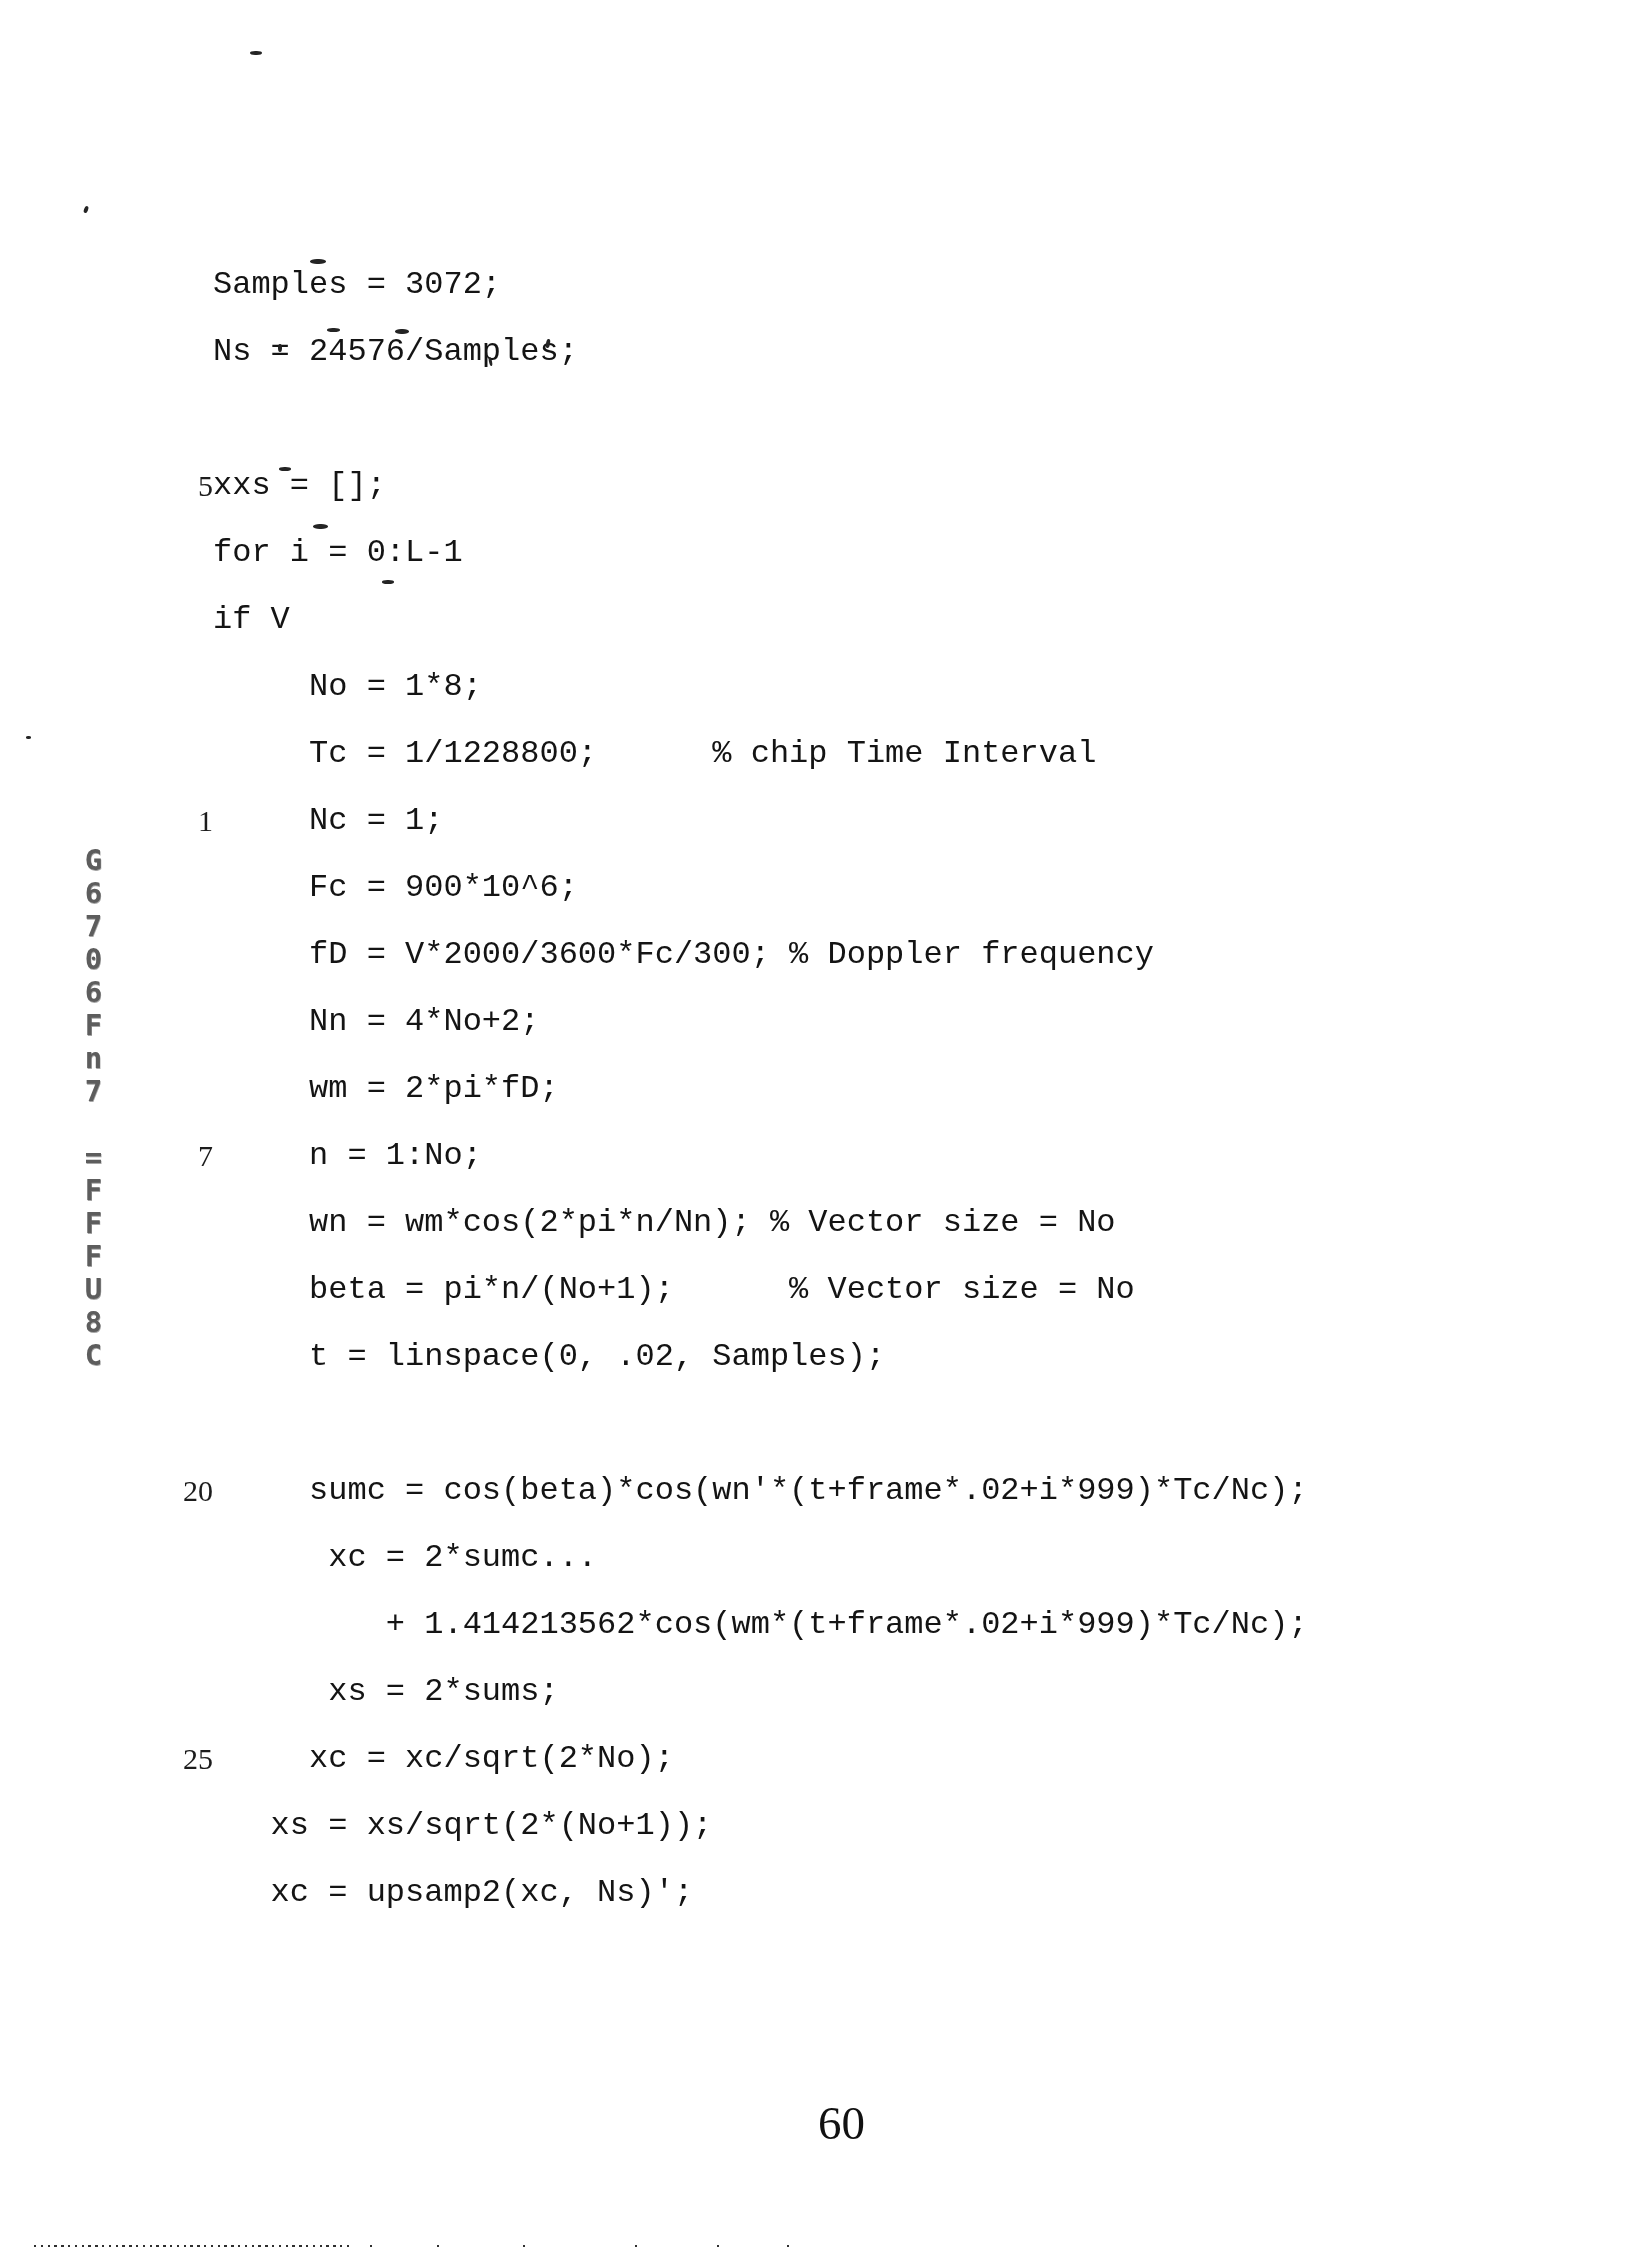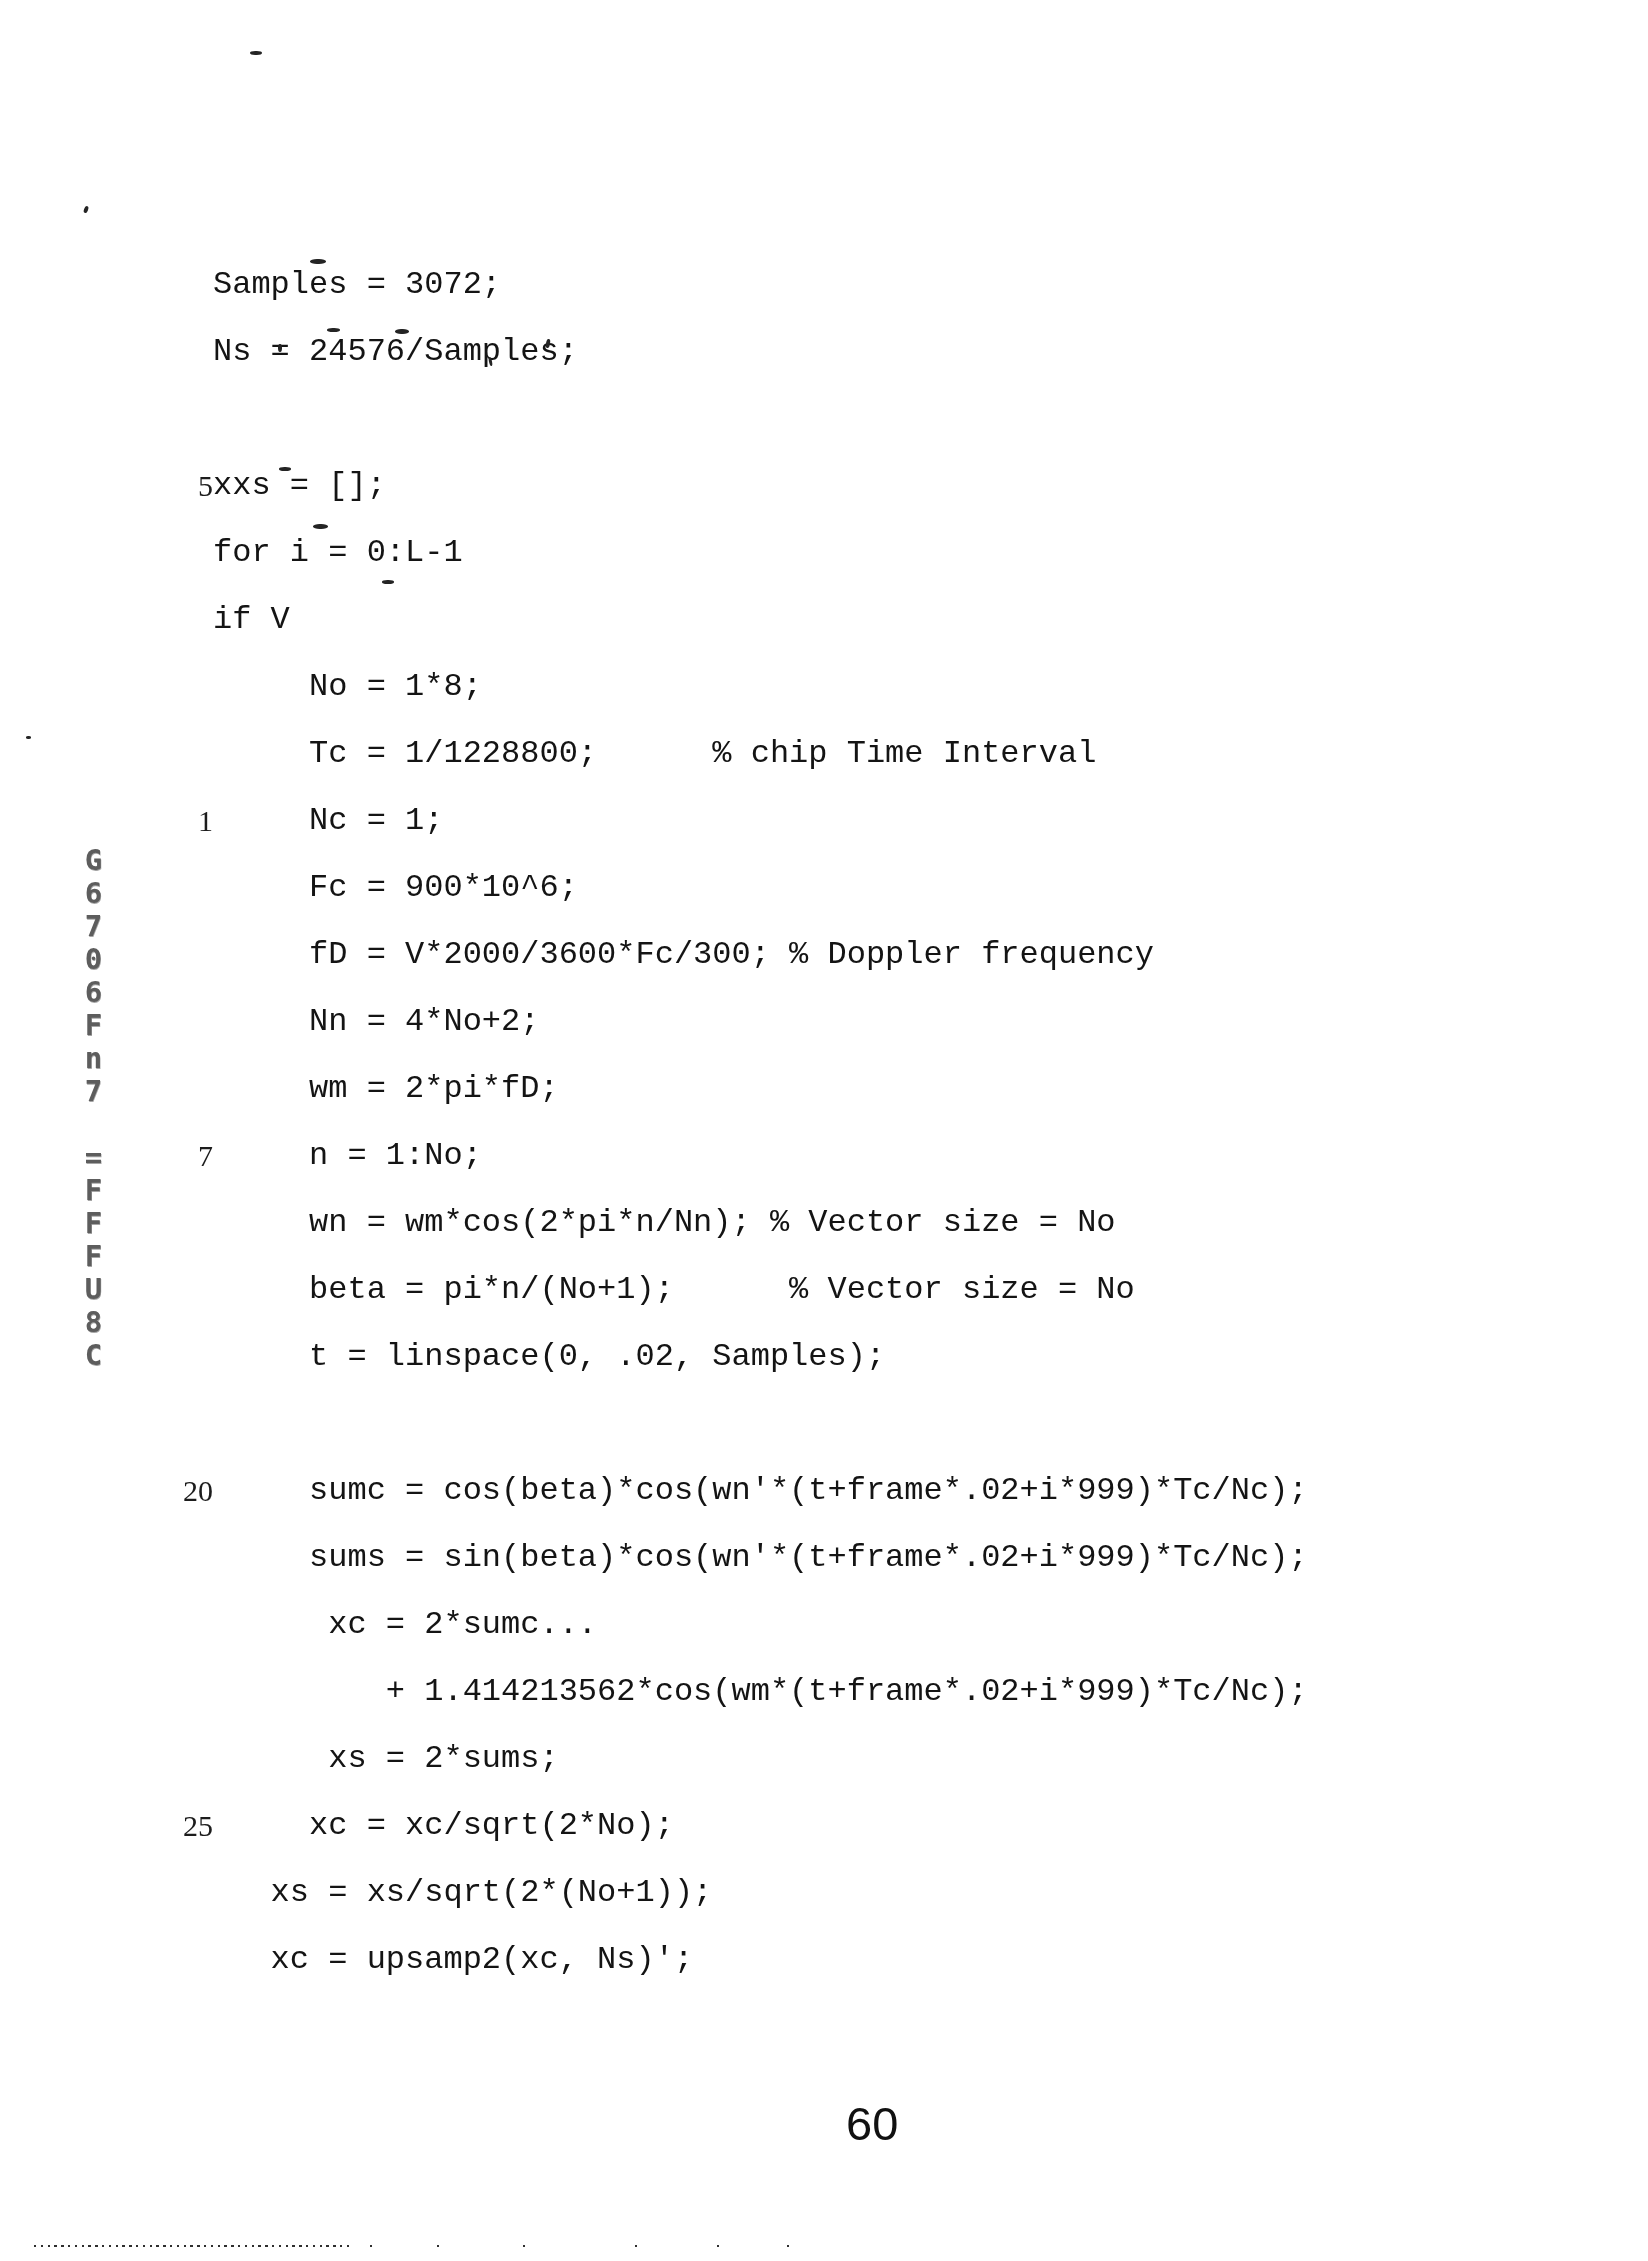--- a/index.html
+++ b/index.html
@@ -46,24 +46,23 @@
     height:33px;line-height:33px;
     text-align:center;
     font-weight:bold;
     text-shadow:0.5px 0.5px 0 #9a9a9a;
   }
   .stamp-gap{height:33px;}
   
   .page-number{
     position:absolute;
     top:2096px;left:818px;
-    font-family:Liberation Sans, sans-serif;
+    font-family:Liberation Serif, serif;
     font-size:47px;
     color:#111;
-    margin-left:28px;
   }
   
   .speck{
     position:absolute;
     background:#242424;
     border-radius:45%;
   }
   .bottom-noise{
     position:absolute;
     left:34px;top:2245px;
@@ -170,24 +169,20 @@
         <span class="line-num"></span>
         <span class="line-text">     t = linspace(0, .02, Samples);</span>
       </div>
       <div class="code-row">
         <span class="line-num"></span>
         <span class="line-text"></span>
       </div>
       <div class="code-row">
         <span class="line-num">20</span>
         <span class="line-text">     sumc = cos(beta)*cos(wn'*(t+frame*.02+i*999)*Tc/Nc);</span>
-      </div>
-      <div class="code-row">
-        <span class="line-num"></span>
-        <span class="line-text">     sums = sin(beta)*cos(wn'*(t+frame*.02+i*999)*Tc/Nc);</span>
       </div>
       <div class="code-row">
         <span class="line-num"></span>
         <span class="line-text">      xc = 2*sumc...</span>
       </div>
       <div class="code-row">
         <span class="line-num"></span>
         <span class="line-text">         + 1.414213562*cos(wm*(t+frame*.02+i*999)*Tc/Nc);</span>
       </div>
       <div class="code-row">

